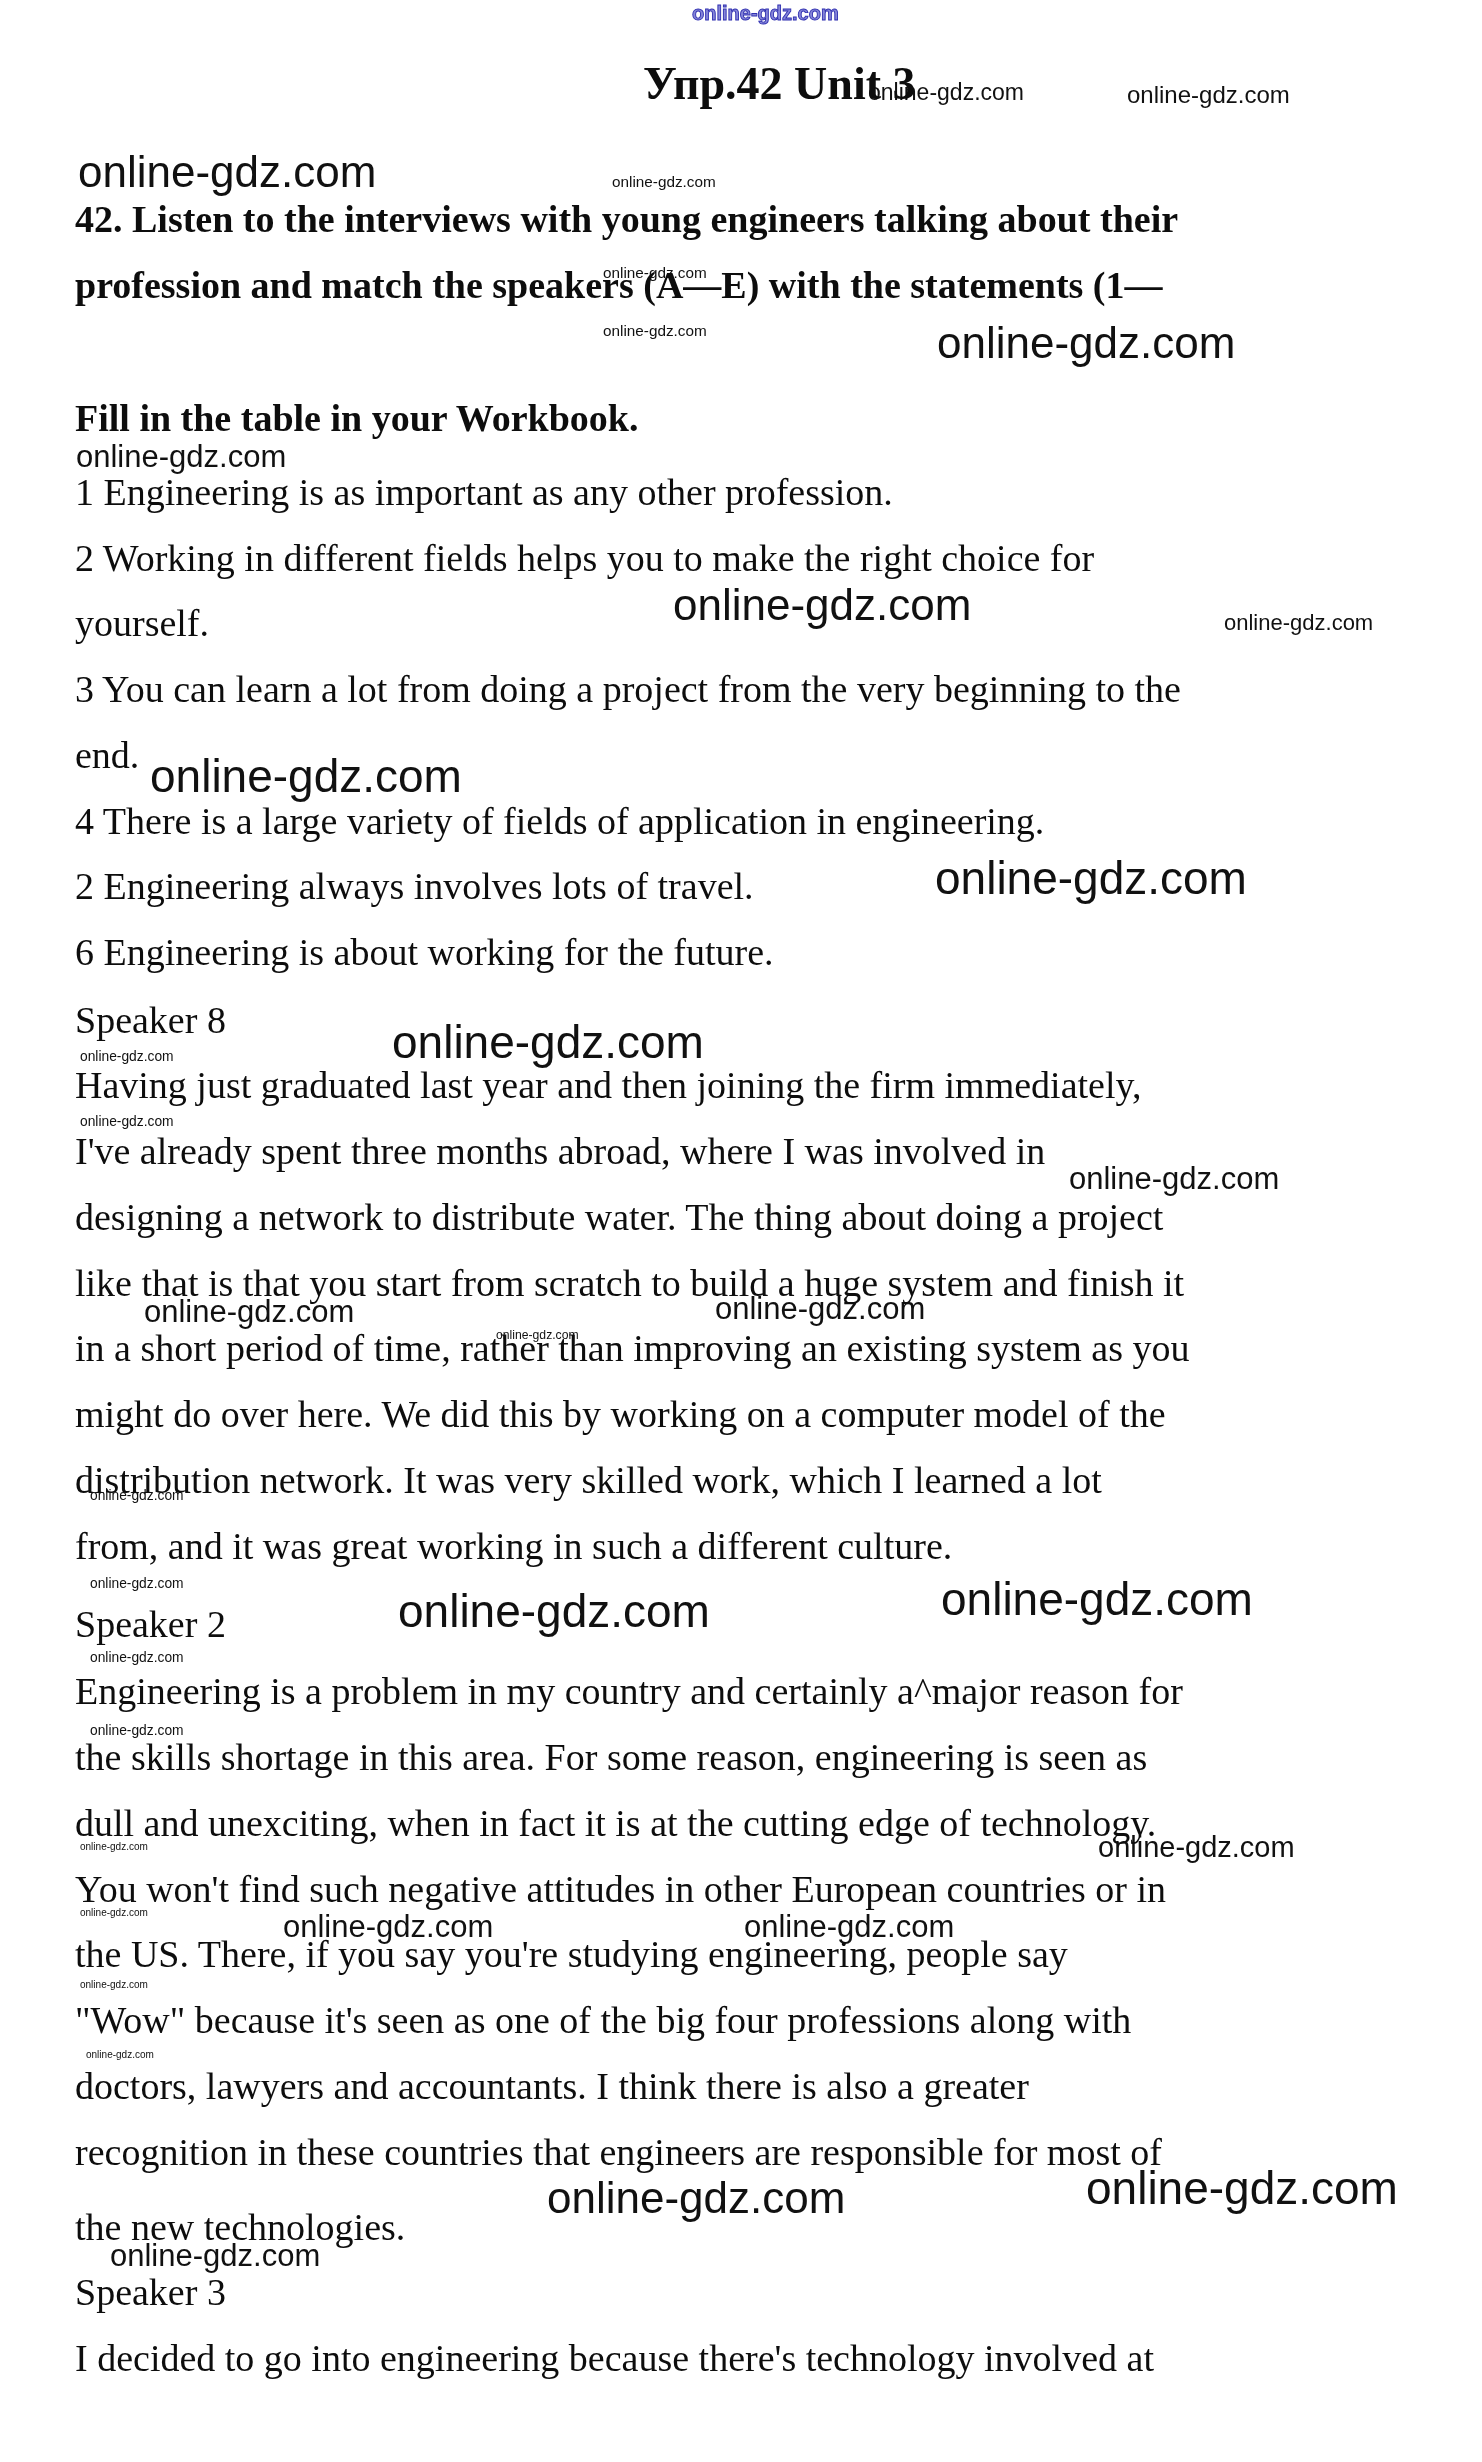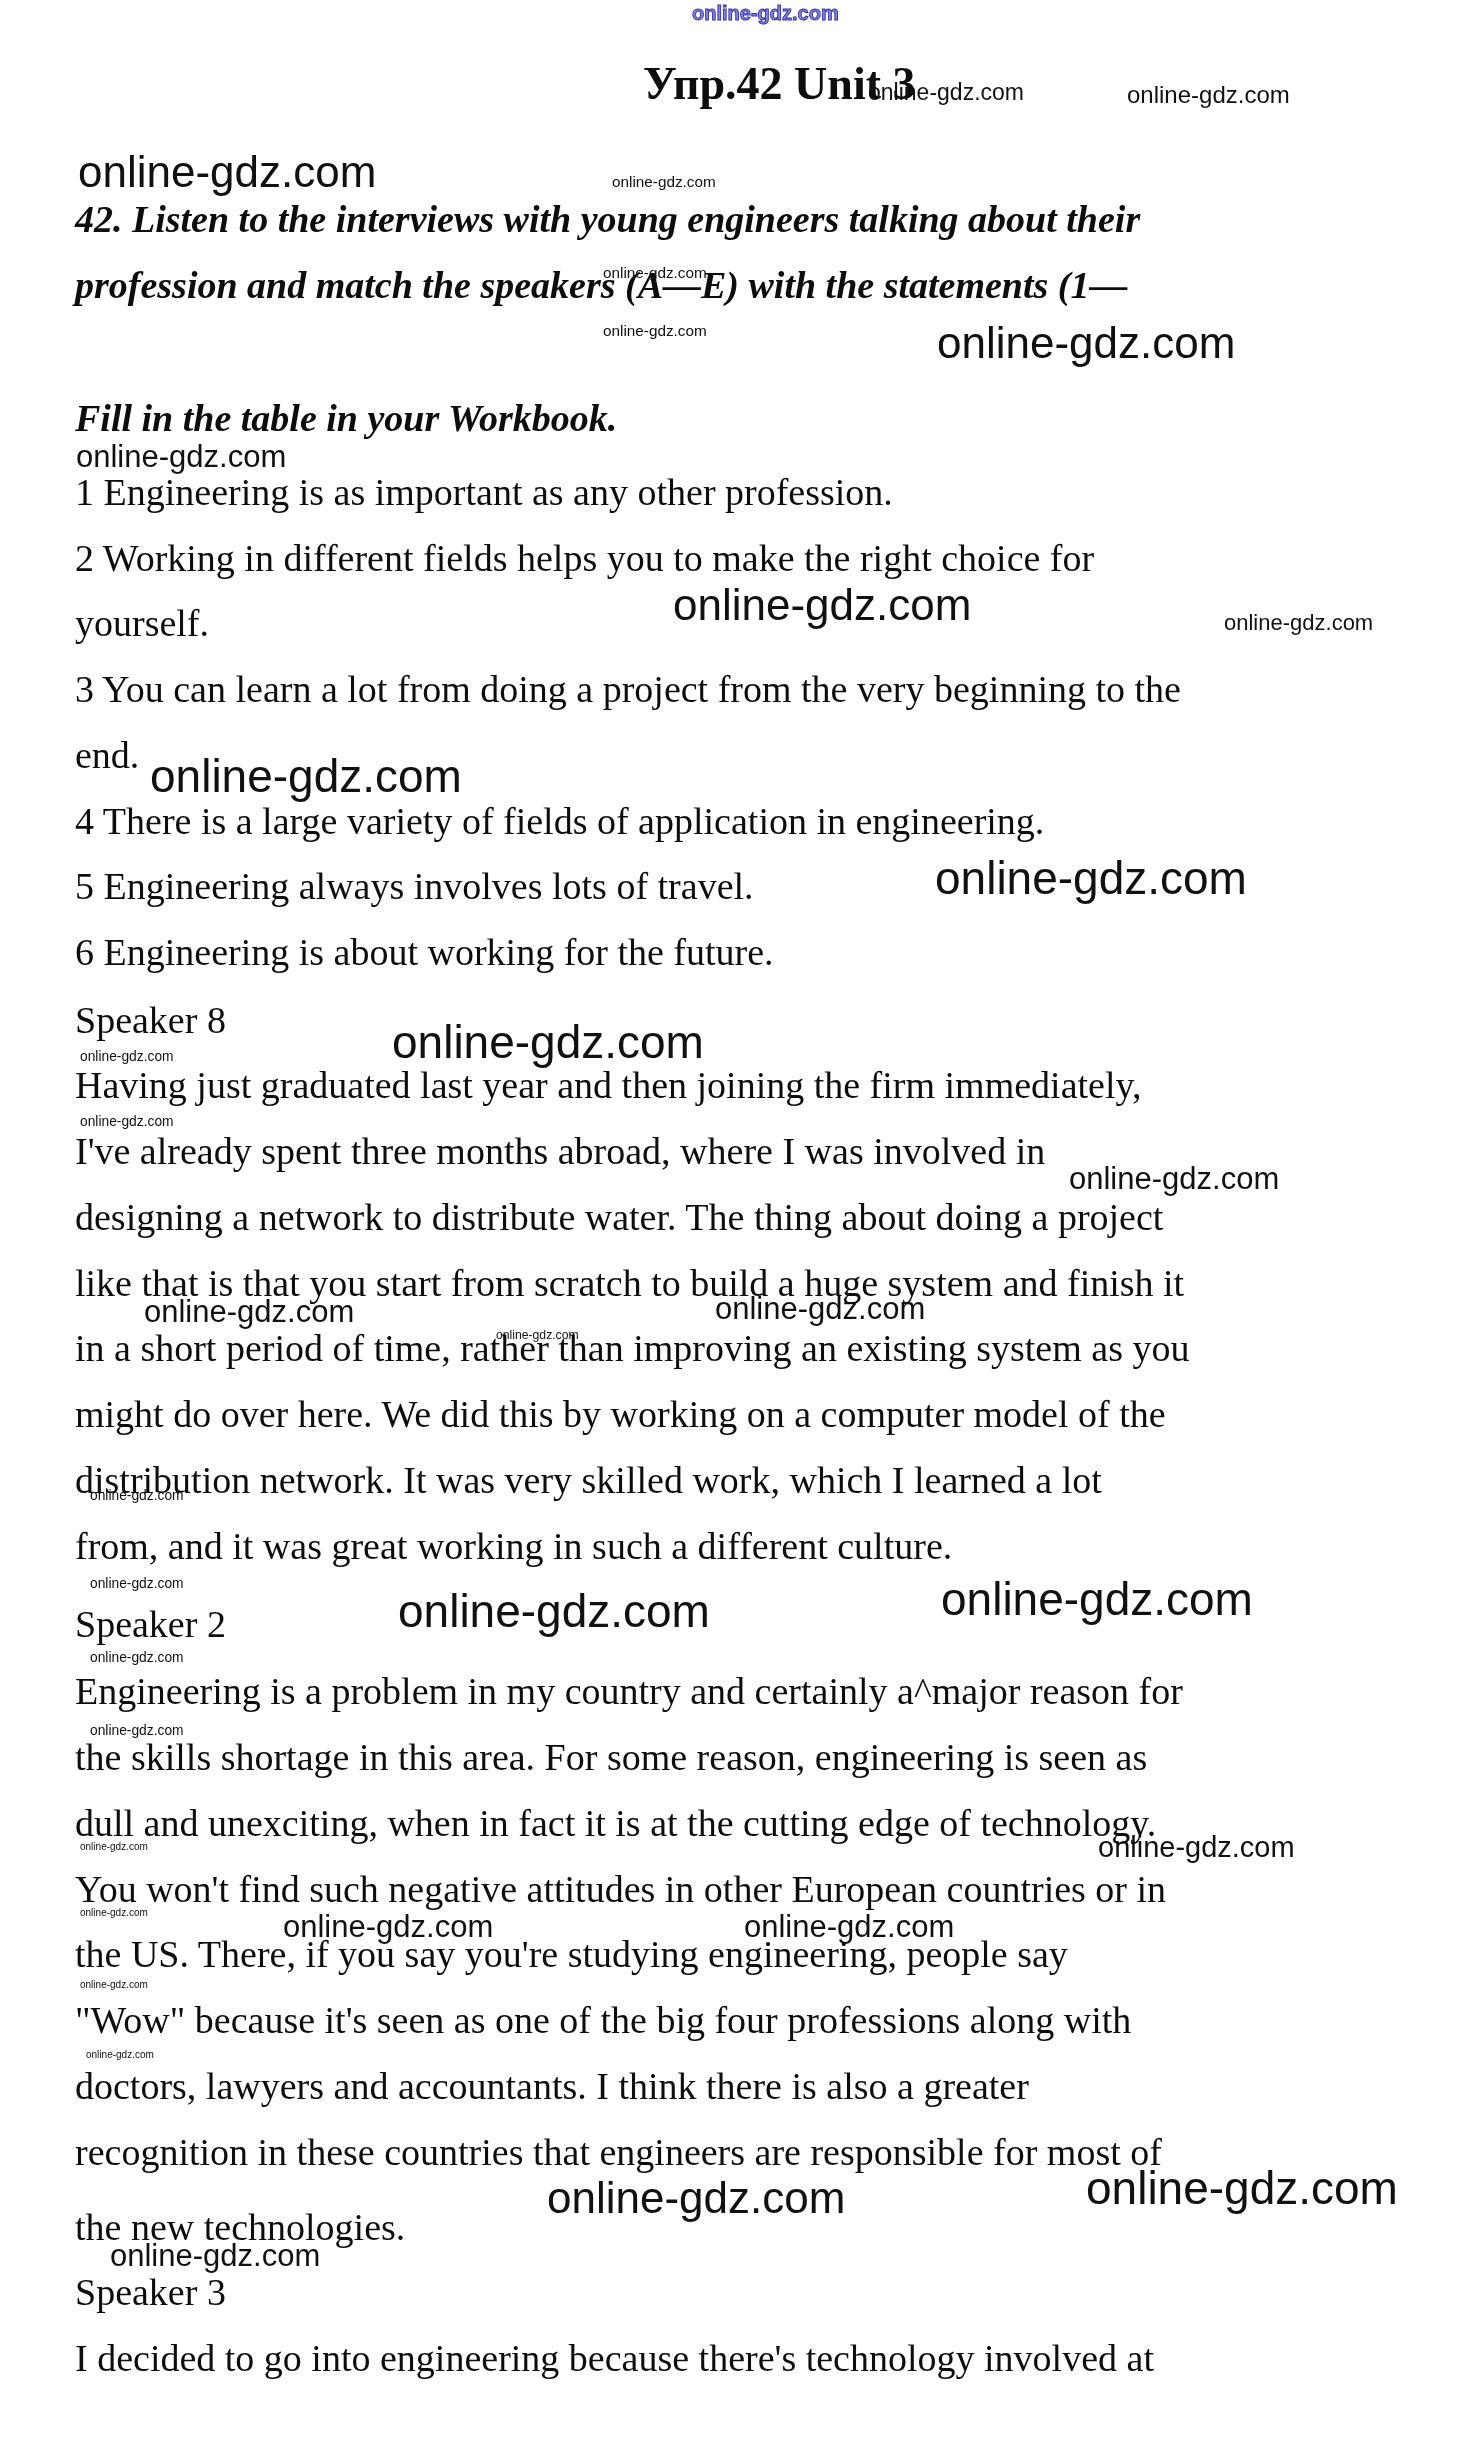--- a/index.html
+++ b/index.html
@@ -14,21 +14,21 @@
   }
   .ln{
     position:absolute;
     left:75px;
     font-size:38px;
     line-height:1.0;
     white-space:nowrap;
     letter-spacing:0px;
     color:#0d0d0d;
   }
-  .b{font-weight:700;font-style:italic;}
+  .b{font-weight:700;}
   .title{font-size:46px;font-weight:700;margin-left:44px;}
   .wm{
     position:absolute;
     font-family:"Liberation Sans", sans-serif;
     color:#111111;
     line-height:1.0;
     white-space:nowrap;
   }
   .wm-blue{
     color:#8585d8;
@@ -83,21 +83,21 @@
   <div class="ln b" style="top:200px">42. Listen to the interviews with young engineers talking about their</div>
   <div class="ln b" style="top:266px">profession and match the speakers (A—E) with the statements (1—</div>
   <div class="ln b" style="top:399px">Fill in the table in your Workbook.</div>
 
   <div class="ln" style="top:473px">1 Engineering is as important as any other profession.</div>
   <div class="ln" style="top:539px">2 Working in different fields helps you to make the right choice for</div>
   <div class="ln" style="top:604px">yourself.</div>
   <div class="ln" style="top:670px">3 You can learn a lot from doing a project from the very beginning to the</div>
   <div class="ln" style="top:736px">end.</div>
   <div class="ln" style="top:802px">4 There is a large variety of fields of application in engineering.</div>
-  <div class="ln" style="top:867px">5 Engineering always involves lots of travel.</div>
+  <div class="ln" style="top:867px">2 Engineering always involves lots of travel.</div>
   <div class="ln" style="top:933px">6 Engineering is about working for the future.</div>
 
   <div class="ln" style="top:1001px">Speaker 8</div>
   <div class="ln" style="top:1066px">Having just graduated last year and then joining the firm immediately,</div>
   <div class="ln" style="top:1198px">designing a network to distribute water. The thing about doing a project</div>
   <div class="ln" style="top:1132px">I've already spent three months abroad, where I was involved in</div>
   <div class="ln" style="top:1264px">like that is that you start from scratch to build a huge system and finish it</div>
   <div class="ln" style="top:1329px">in a short period of time, rather than improving an existing system as you</div>
   <div class="ln" style="top:1395px">might do over here. We did this by working on a computer model of the</div>
   <div class="ln" style="top:1461px">distribution network. It was very skilled work, which I learned a lot</div>

